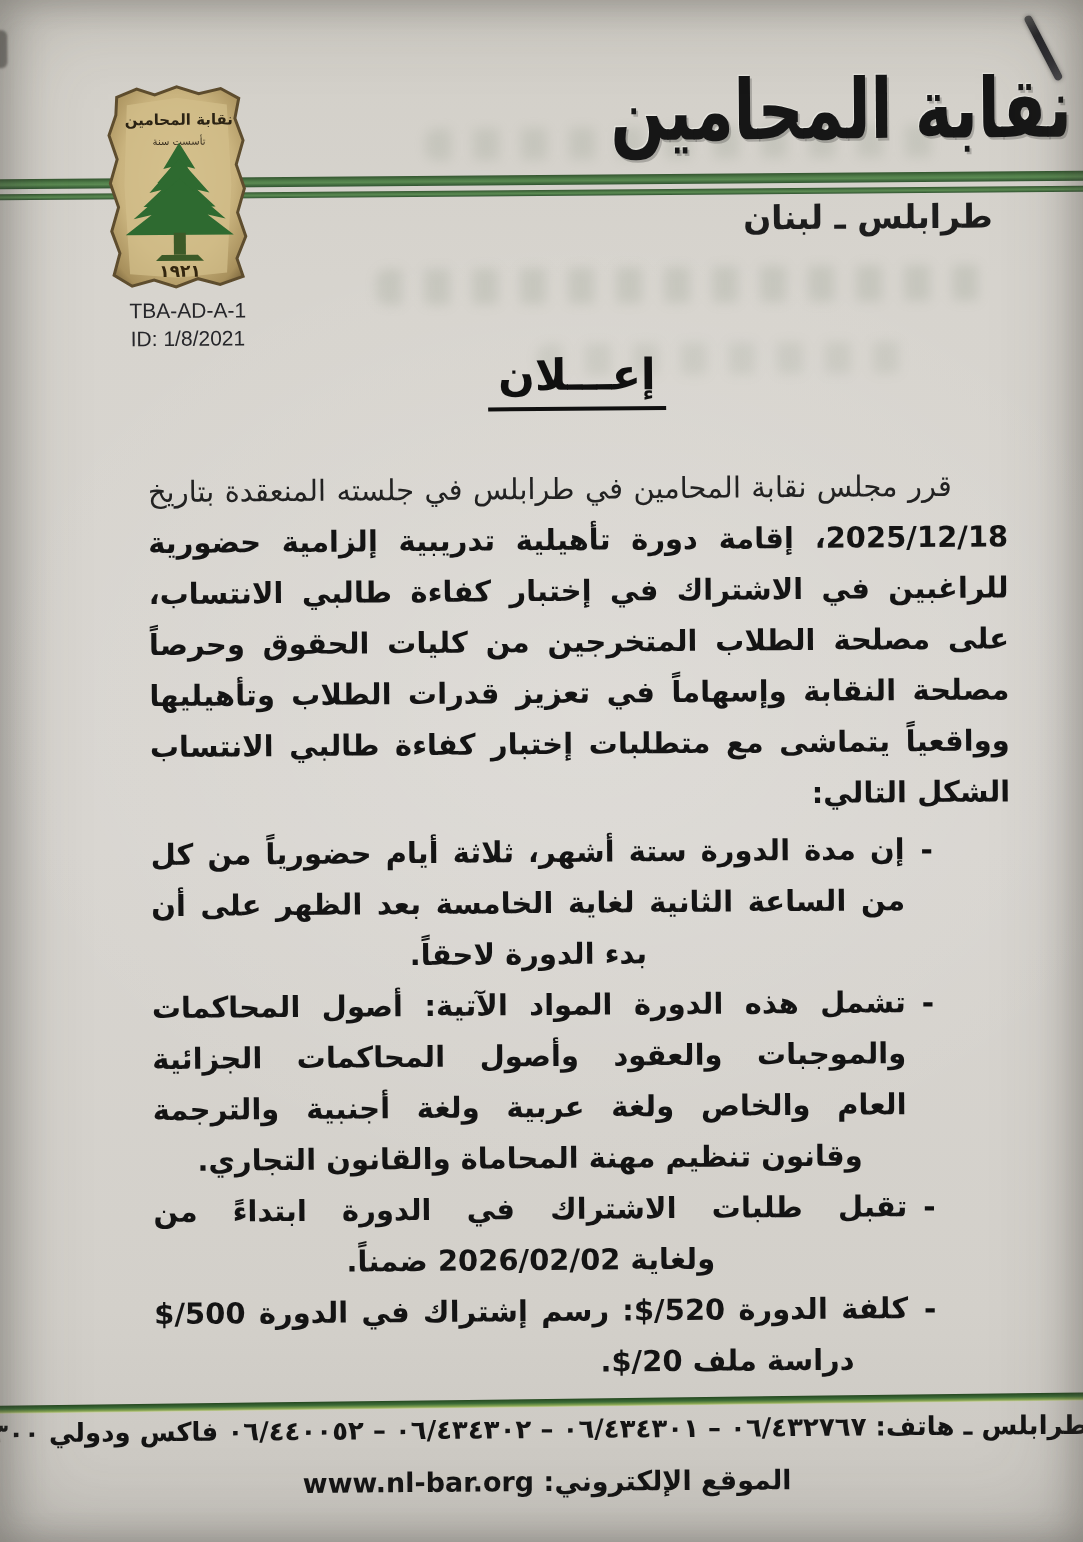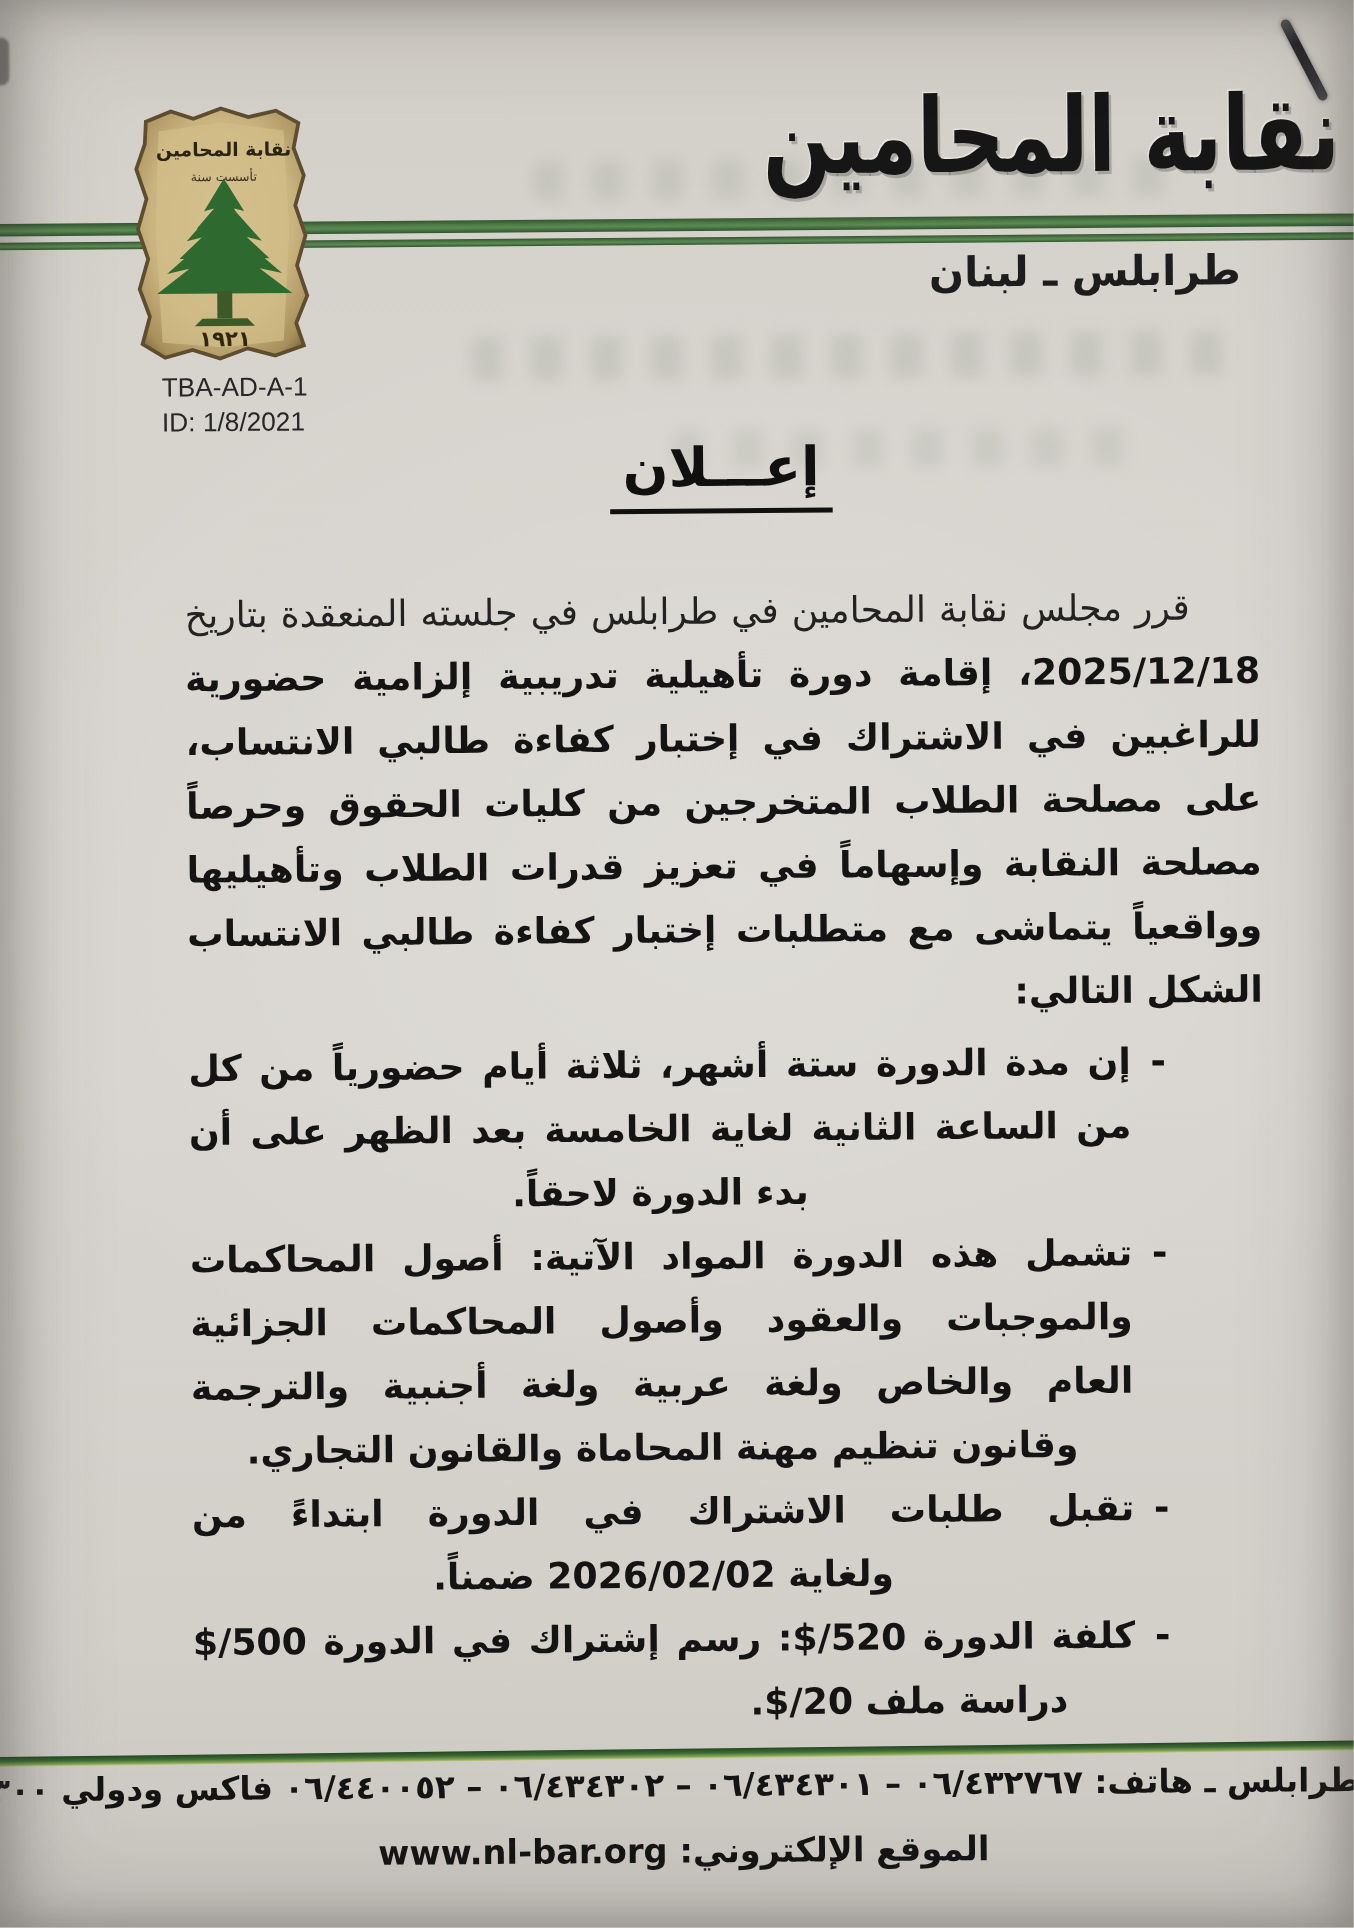--- a/index.html
+++ b/index.html
@@ -32,21 +32,21 @@
     text-shadow:2px 2px 0 rgba(20,20,20,.22), -1px -1px 0 rgba(245,245,240,.5);
     letter-spacing:2px;
   }
   .location{
     position:absolute;top:200px;right:86px;z-index:3;
     font-size:33px;font-weight:bold;color:#1d1d1d;direction:rtl;letter-spacing:1px;white-space:nowrap;
   }
   .refblock{
     position:absolute;top:294px;left:133px;
     font-family:"Liberation Sans","DejaVu Sans",sans-serif;
-    font-size:21px;line-height:28px;color:#26262a;
+    font-size:21px;line-height:28px;color:#26262a;text-align:center;
   }
   .logo{position:absolute;top:82px;left:108px;z-index:4;}
   
   .ghost{position:absolute;border-radius:10px;filter:blur(6px);opacity:.30;pointer-events:none;
     background:repeating-linear-gradient(90deg, rgba(126,138,118,.55) 0 26px, rgba(126,138,118,0) 26px 48px);}
   .g1{top:128px;left:430px;width:520px;height:32px;}
   .g2{top:268px;left:380px;width:610px;height:36px;opacity:.34;}
   .g3{top:344px;left:540px;width:380px;height:32px;opacity:.26;}
   
   .corner-mark{

